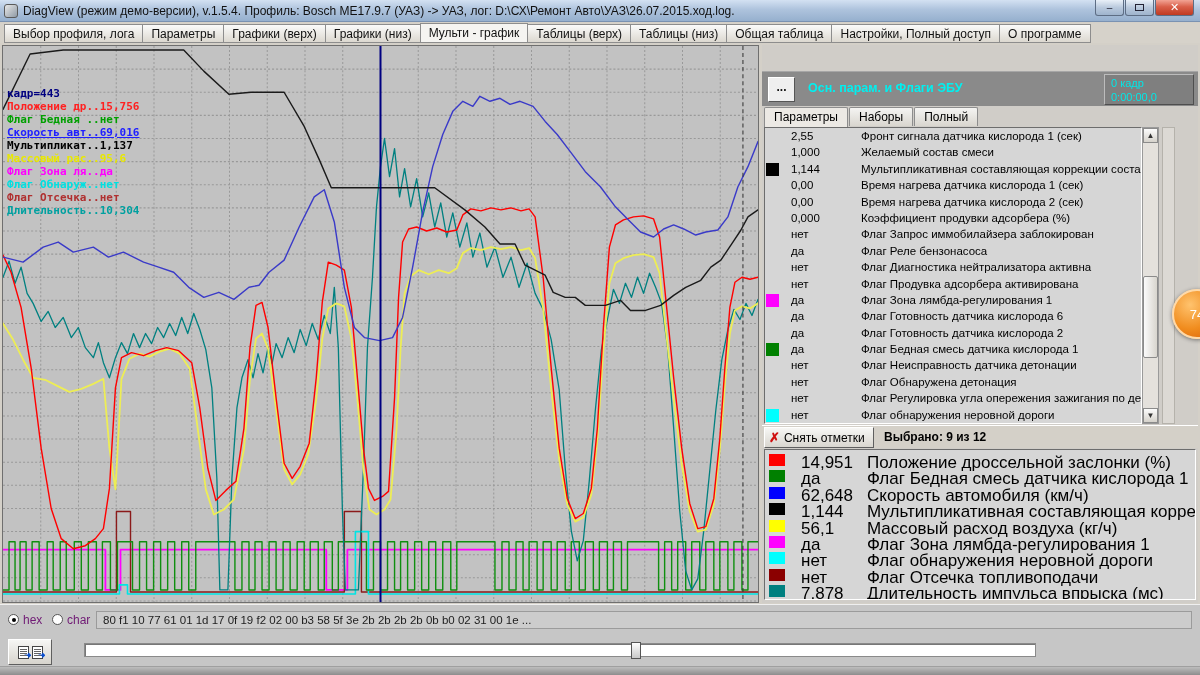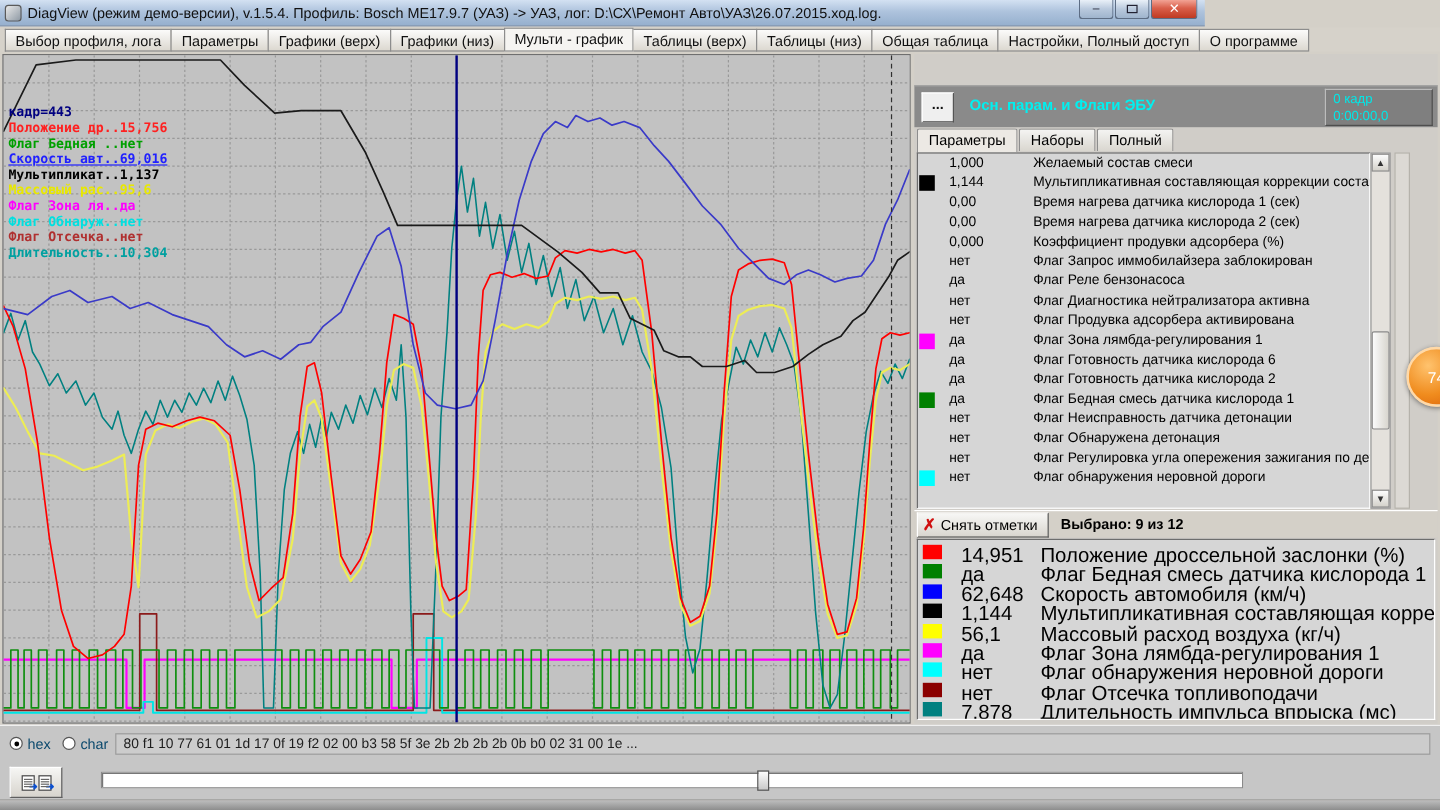--- a/index.html
+++ b/index.html
@@ -1,20 +1,20 @@
 <!DOCTYPE html>
 <html><head>
 <meta charset="utf-8">
 <style>
   * { margin:0; padding:0; box-sizing:border-box; }
   html,body { width:1200px; height:675px; overflow:hidden; }
   body { position:relative; font-family:"Liberation Sans",sans-serif; background:#d4d0c8; font-size:12px; }
 
   
-  .titlebar { position:absolute; left:0; top:0; width:1004px; height:22px;
+  .titlebar { position:absolute; left:0; top:0; width:1200px; height:22px;
     background:linear-gradient(#d3e1f2,#aec3dd 45%,#96b0ce); display:flex; align-items:center;
     border-bottom:1px solid #7a92b2; }
   .app-icon { width:14px; height:14px; margin:0 5px 0 4px; background:linear-gradient(135deg,#e8e8e8,#8f9aa5);
     border:1px solid #5a5a5a; border-radius:3px; }
   .title-text { font-size:12px; color:#111; white-space:nowrap; }
   .win-buttons { position:absolute; right:6px; top:0; display:flex; }
   .win-btn { width:29px; height:16px; display:flex; align-items:center; justify-content:center;
     border:1px solid #5d6d84; border-top:none; background:linear-gradient(#e9f0f8,#b9c9dd 50%,#9fb4cd);
     color:#223; font-size:10px; border-radius:0 0 3px 3px; margin-left:1px; }
   .win-btn.close { background:linear-gradient(#f2a394,#d95f4a 45%,#c03a22); color:#fff; width:39px; font-size:11px; }
@@ -89,21 +89,21 @@
   .s-row { position:relative; height:16.4px; font-size:17px; white-space:nowrap;text-align:right; }
   .s-sw { position:absolute; left:4px; top:2px; width:16px; height:12px; }
   .s-val { position:absolute; left:36px; top:1px; }
   .s-name { position:absolute; left:102px; top:1px; }
 
   
   .bottom-bar { position:absolute; left:0; top:604px; width:1200px; height:62px; background:#c6c6c6; border-top:1px solid #efefef; }
   .radio { position:absolute; width:11px; height:11px; border-radius:50%; background:#fff; border:1px solid #555; }
   .radio .dot { position:absolute; left:2.5px; top:2.5px; width:4px; height:4px; border-radius:50%; background:#000; display:none; }
   .radio.checked .dot { display:block; }
-  .radio-label { position:absolute; font-size:12px; color:#0c4a6e; }
+  .radio-label { position:absolute; font-size:12px; color:#701a75; }
   .hex-field { position:absolute; left:96px; top:6px; width:1096px; height:18px; background:#cccccc;
     border:1px solid #9b9b9b; font-size:11.5px; color:#1d1d1d; padding:2px 0 0 6px; white-space:nowrap; overflow:hidden; }
   .export-btn { position:absolute; left:8px; top:34px; width:44px; height:26px;
     background:linear-gradient(#f6f6f4,#d7d4cd); border-top:1px solid #fff; border-left:1px solid #fff;
     border-right:1px solid #5f5f5f; border-bottom:1px solid #5f5f5f; display:flex; align-items:center; justify-content:center; gap:3px; }
   .doc-ico { width:11px; height:13px; background:#fff; border:1px solid #444; position:relative; }
   .doc-ico:after { content:""; position:absolute; left:1px; top:2px; width:7px; height:1px; box-shadow:0 2px 0 #666,0 4px 0 #666,0 6px 0 #666; background:#666; }
   .doc-arrow { position:absolute; right:-4px; bottom:-2px; color:#0a4fd0; font-size:9px; font-weight:bold; }
   .nav-slider { position:absolute; left:84px; top:38px; width:952px; height:14px; background:#fff;
     border:1px solid #8a8a8a; box-shadow:inset 1px 1px 0 #777; }
@@ -223,20 +223,25 @@
     </div>
   </div>
   <div class="ptabs">
 
   <div class="ptab active"><span>Параметры</span></div>
       <div class="ptab"><span>Наборы</span></div>
       <div class="ptab"><span>Полный</span></div>
     </div>
   <div class="param-list">
 
+  <div class="p-row">
+
+        <span class="p-val">2,55</span>
+        <span class="p-name">Фронт сигнала датчика кислорода 1 (сек)</span>
+      </div>
       <div class="p-row">
 
         <span class="p-val">1,000</span>
         <span class="p-name">Желаемый состав смеси</span>
       </div>
       <div class="p-row">
         <span class="p-sw" style="background: rgb(0, 0, 0);"></span>
         <span class="p-val">1,144</span>
         <span class="p-name">Мультипликативная составляющая коррекции состава с...</span>
       </div>

